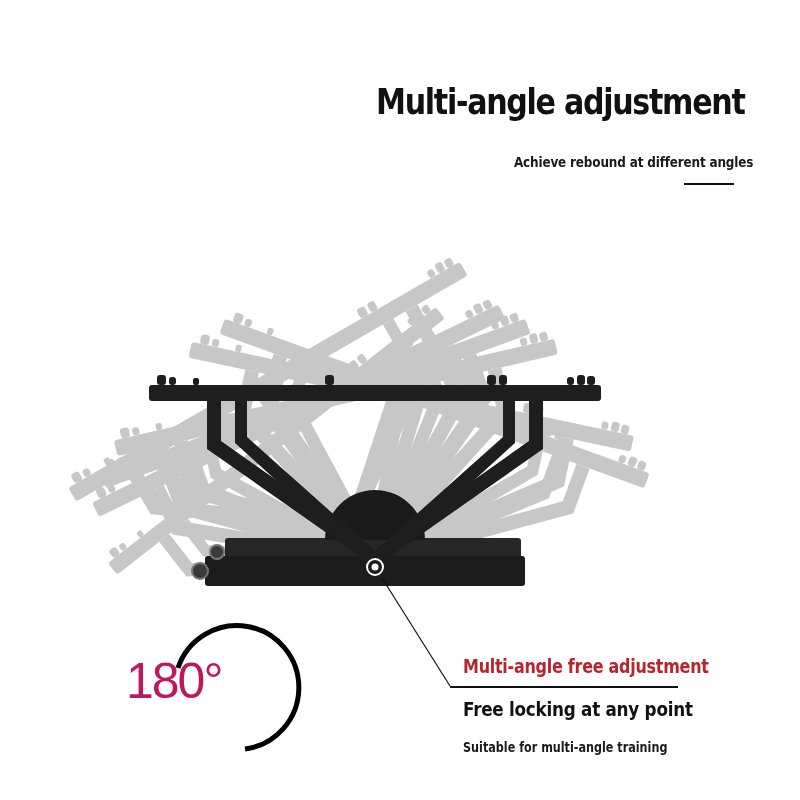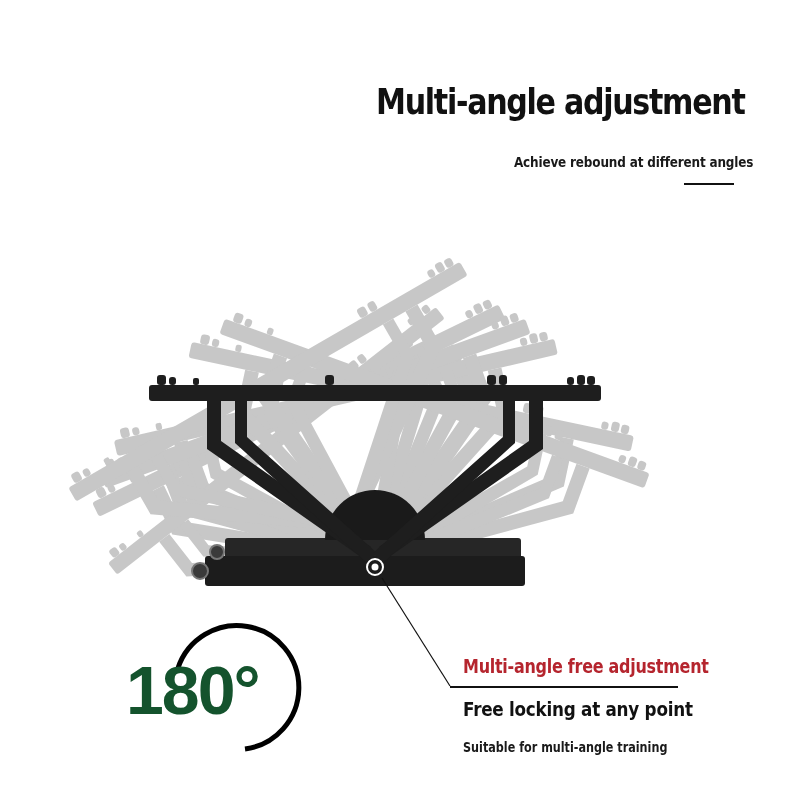--- a/index.html
+++ b/index.html
@@ -15,22 +15,22 @@
     position: absolute; right: 47px; top: 154px;
     font-family: "DejaVu Sans", sans-serif; font-weight: bold;
     font-size: 14px; color: #1a1a1a; letter-spacing: -0.2px;
     transform: scaleX(0.86); transform-origin: right center; white-space: nowrap;
   }
   .sub-rule { position: absolute; left: 684px; top: 183px; width: 50px; height: 2px; background: #111; }
 
   .illustration { position: absolute; left: 0; top: 0; width: 800px; height: 800px; }
   .badge-number {
     position: absolute; left: 126px; top: 656px;
-    font-family: "Liberation Sans", sans-serif; font-size: 68px; font-weight: bold;
-    color: #14532d; letter-spacing: -2px; line-height: 1; white-space: nowrap;
+    font-family: "Liberation Sans", sans-serif; font-size: 50px; font-weight: normal;
+    color: #be185d; letter-spacing: -2px; line-height: 1; white-space: nowrap;
   }
 
   .feature-title {
     position: absolute; left: 463px; top: 655px;
     font-family: "DejaVu Sans", sans-serif; font-weight: bold; font-size: 19px;
     color: #b5252e; letter-spacing: -0.3px;
     transform: scaleX(0.84); transform-origin: left center; white-space: nowrap;
   }
   .feature-line { position: absolute; left: 450px; top: 686px; width: 228px; height: 1.5px; background: #111; }
   .feature-main {

